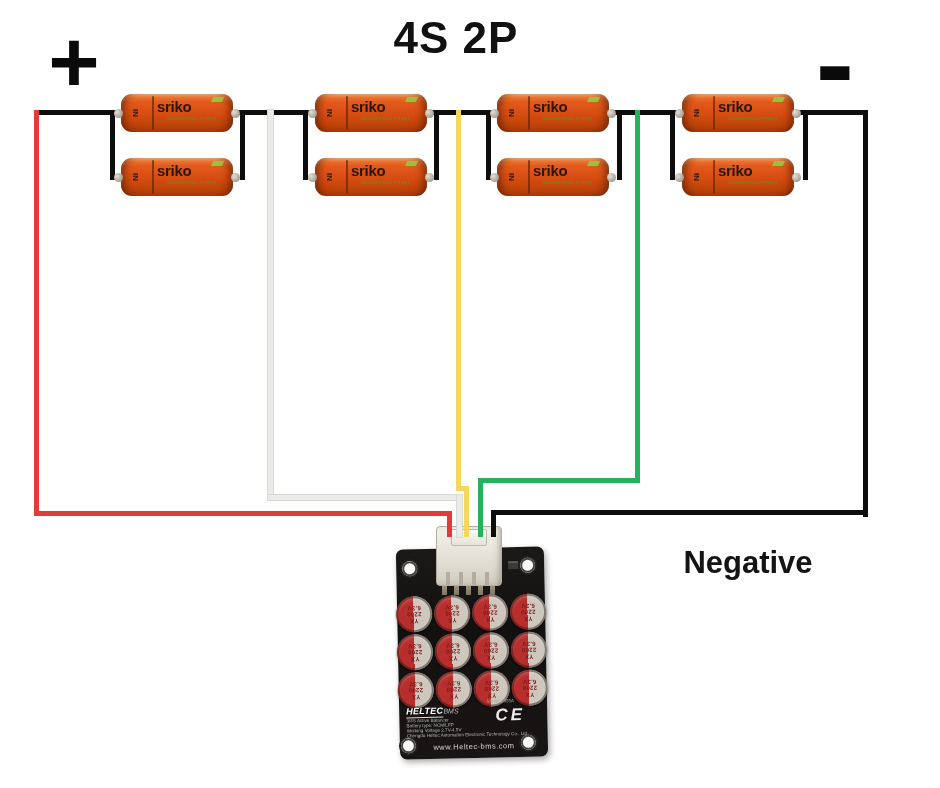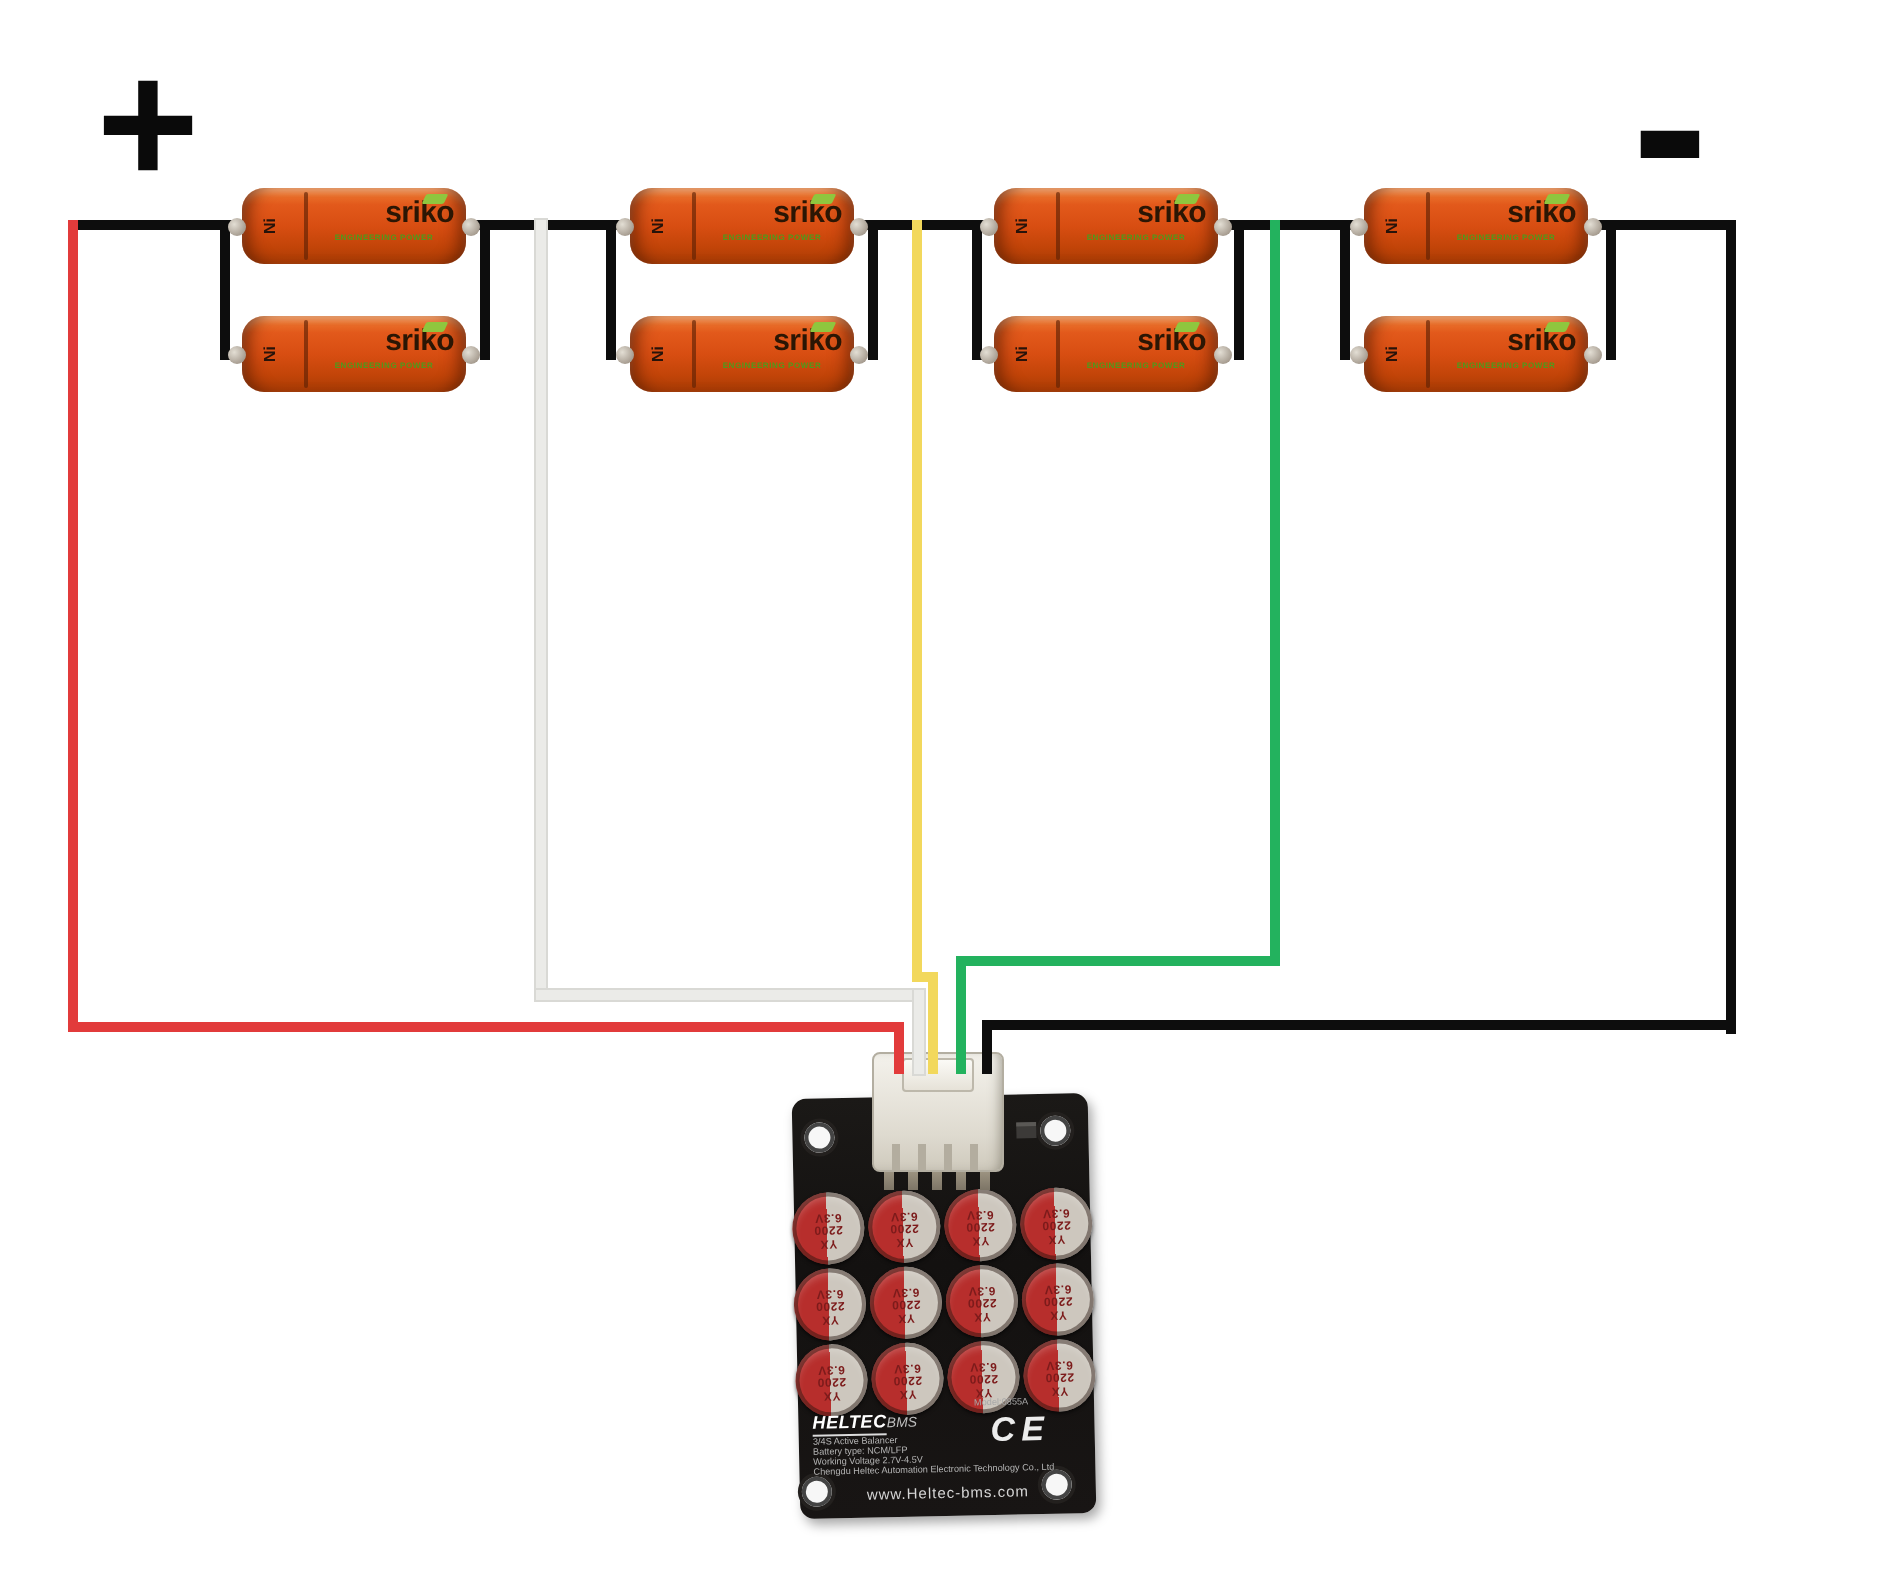--- a/index.html
+++ b/index.html
@@ -28,21 +28,21 @@
     background:linear-gradient(180deg,#f08136 0%,#e2591b 22%,#d84e12 50%,#c24408 78%,#a83c06 100%);
     box-shadow:inset 9px 0 9px -6px rgba(80,25,0,.75), inset -9px 0 9px -6px rgba(80,25,0,.75),
                inset 0 2px 3px rgba(255,255,255,.35);}
   .battery .term{position:absolute;top:50%;width:9px;height:9px;margin-top:-4.5px;border-radius:50%;
     background:radial-gradient(circle at 35% 35%,#e3ded4,#8f8376);z-index:-1;}
   .battery .term-l{left:-7px;} .battery .term-r{right:-7px;}
   .battery .divider{position:absolute;left:31px;top:2px;bottom:2px;width:2px;
     background:rgba(95,34,4,.65);border-radius:1px;}
   .battery .chem{position:absolute;left:14px;top:50%;transform:translate(-50%,-50%) rotate(-90deg);
     font-size:8px;font-weight:800;color:#27130a;}
-  .battery .brand{position:absolute;left:36px;top:5px;width:70px;text-align:right;
+  .battery .brand{position:absolute;left:36px;top:5px;width:70px;text-align:left;
     font-size:15px;line-height:16px;font-weight:800;color:#2b1604;letter-spacing:-.3px;}
   .battery .brand-accent{position:absolute;right:10px;top:3px;width:11px;height:5px;
     background:#8fc63e;transform:skewX(-25deg);border-radius:1px;}
   .battery .sub{position:absolute;left:36px;top:22px;width:70px;text-align:center;
     font-size:4px;line-height:5px;font-weight:700;color:#4f9a1c;letter-spacing:.3px;}
 
   
   .board{position:absolute;left:398px;top:548px;width:148px;height:210px;border-radius:7px;
     background:linear-gradient(180deg,#1b1917,#131110 40%,#181514);z-index:2;
     transform:rotate(-1.2deg);box-shadow:2px 3px 6px rgba(0,0,0,.35);}
@@ -75,22 +75,24 @@
     background:linear-gradient(180deg,#fbfaf6,#e6e2d8);border:1px solid #bdb8ab;border-radius:2px;}
   .connector .slot{position:absolute;bottom:0;width:4px;height:13px;background:#b3ad9f;}
   .pin{position:absolute;top:582px;width:5px;height:13px;z-index:2;
     background:linear-gradient(180deg,#a99f8c,#7d7566);}
 </style>
 </head>
 <body>
 
 <div class="canvas">
 
+  <div class="title">4S 2P</div>
   <div class="plus">+</div>
   <div class="minus">-</div>
+  <div class="pole-label neg-label">Negative</div>
 
   <div class="wire" style="left: 36px; top: 110px; width: 830px; height: 5px; background: rgb(13, 13, 13);"></div>
 
   <div class="wire" style="left: 110px; top: 110px; width: 5px; height: 70px; background: rgb(13, 13, 13);"></div>
   <div class="wire" style="left: 240px; top: 110px; width: 5px; height: 70px; background: rgb(13, 13, 13);"></div>
   <div class="wire" style="left: 303px; top: 110px; width: 5px; height: 70px; background: rgb(13, 13, 13);"></div>
   <div class="wire" style="left: 434px; top: 110px; width: 5px; height: 70px; background: rgb(13, 13, 13);"></div>
   <div class="wire" style="left: 486px; top: 110px; width: 5px; height: 70px; background: rgb(13, 13, 13);"></div>
   <div class="wire" style="left: 617px; top: 110px; width: 5px; height: 70px; background: rgb(13, 13, 13);"></div>
   <div class="wire" style="left: 670px; top: 110px; width: 5px; height: 70px; background: rgb(13, 13, 13);"></div>

